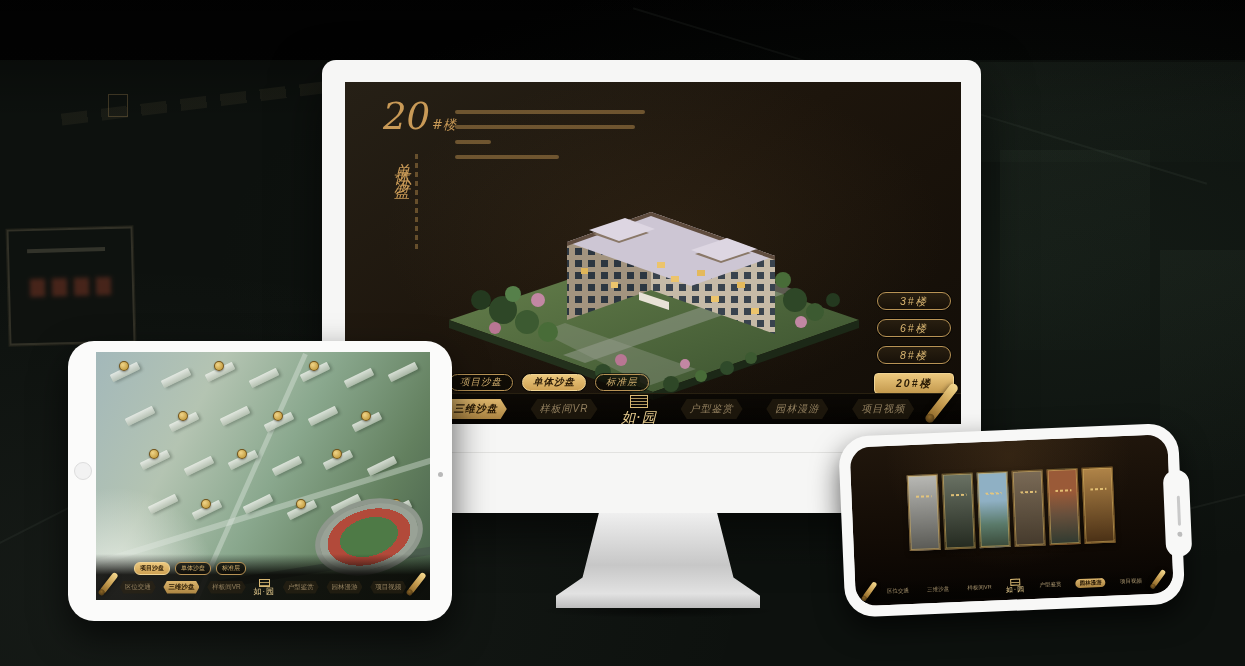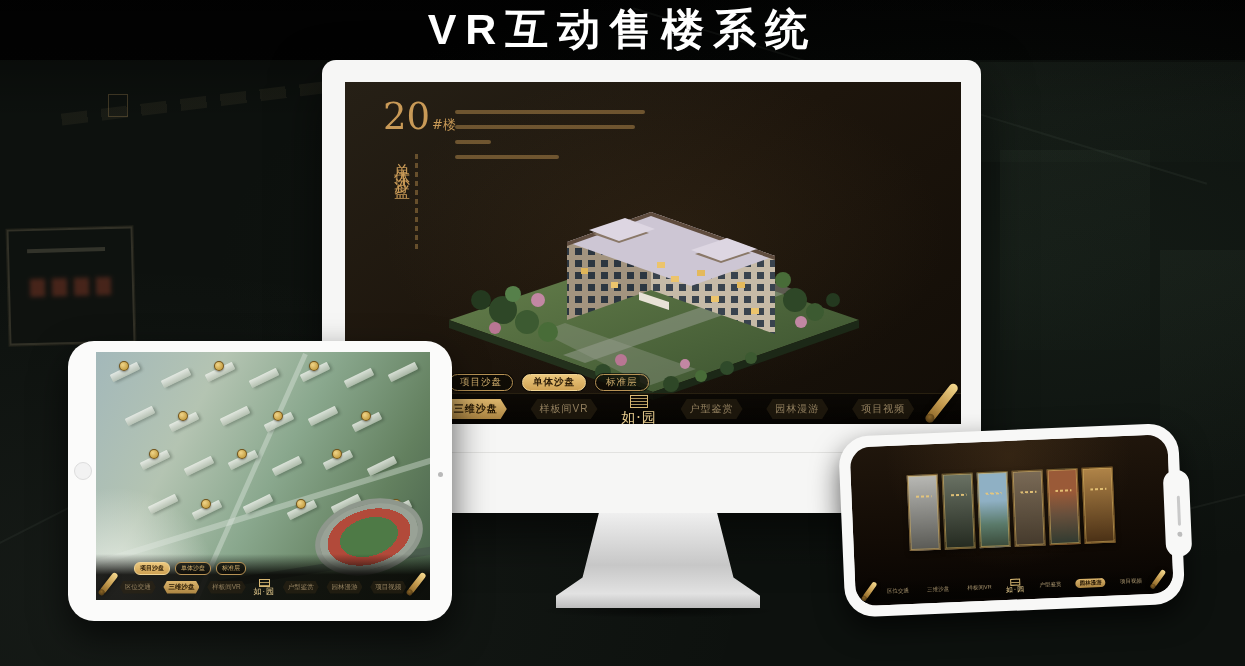--- a/index.html
+++ b/index.html
@@ -34,21 +34,21 @@
   .p2{left:1160px;top:250px;width:85px;height:220px;}
   .p3{left:980px;top:62px;width:265px;height:100px;}
   
   .page-title{position:absolute;left:0;top:1px;width:100%;text-align:center;z-index:4;margin:0;
       color:#fff;font-size:43px;font-weight:bold;letter-spacing:9px;}
   .footnote{position:absolute;left:660px;top:641px;z-index:4;color:#e6e6e6;
       font-size:14.5px;letter-spacing:2.5px;}
   
   .monitor{position:absolute;left:322px;top:60px;z-index:1;}
   .mon-frame{position:absolute;left:0;top:0;width:659px;height:453px;background:#f6f6f5;
-      border-radius:14px;box-shadow:0 20px 50px rgba(0,0,0,.6);}
+      border-radius:14px;box-shadow:0 20px 50px rgba(0,0,0,.6);font-style:italic;}
   .chin-line{position:absolute;left:4px;top:392px;width:651px;height:1px;background:#e2e2e0;}
   .mon-screen{position:absolute;left:23px;top:22px;width:616px;height:342px;overflow:hidden;
       background:
         radial-gradient(ellipse at 52% 45%, rgba(95,72,40,.20), transparent 62%),
         linear-gradient(145deg,#262016 0%,#1d150c 45%,#120d07 100%);}
   .stand{position:absolute;left:234px;top:453px;width:204px;height:95px;
       background:linear-gradient(180deg,#efefef 0%,#c7c7c7 55%,#e2e2e2 85%,#bdbdbd 100%);
       clip-path:polygon(21% 0,79% 0,87% 68%,100% 87%,100% 100%,0 100%,0 87%,13% 68%);}
   .stand-shadow{position:absolute;left:216px;top:544px;width:240px;height:14px;
       background:radial-gradient(closest-side,rgba(0,0,0,.5),transparent);}
@@ -185,21 +185,20 @@
     <div class="rc" style="left:64px;"></div>
       <div class="rc" style="left:86px;"></div>
   </div>
   <div class="bg-seal"></div>
   <div class="bg-vcol"></div>
   <div class="bg-star"></div>
   <div class="bg-pic p1"></div>
   <div class="bg-pic p2"></div>
   <div class="bg-pic p3"></div>
 
-  <h1 class="page-title">VR互动售楼系统</h1>
 
   <div class="monitor">
     <div class="mon-frame">
       <div class="chin-line"></div>
       <div class="mon-screen">
 
         <div class="block-title">
           <span class="block-no">20</span><span class="block-suffix">#楼</span>
         </div>
         <div class="vert-title">单体沙盘</div>
@@ -263,20 +262,26 @@
           <circle cx="160" cy="222" r="8" fill="#2f4a2a"></circle>
             <circle cx="190" cy="230" r="7" fill="#3c5a31"></circle>
           <circle cx="228" cy="234" r="8" fill="#2e4727"></circle>
             <circle cx="258" cy="226" r="6" fill="#486c38"></circle>
           <circle cx="284" cy="218" r="7" fill="#2f4a2a"></circle>
             <circle cx="308" cy="208" r="6" fill="#3c5a31"></circle>
           <circle cx="178" cy="210" r="6" fill="#b87693"></circle>
             <circle cx="242" cy="214" r="5" fill="#c287a3"></circle>
         </svg>
 
+        <div class="bld-buttons">
+          <div class="bld-btn">3#楼</div>
+          <div class="bld-btn">6#楼</div>
+          <div class="bld-btn">8#楼</div>
+          <div class="bld-btn active">20#楼</div>
+        </div>
 
         <div class="sub-tabs">
           <div class="sub-tab">项目沙盘</div>
           <div class="sub-tab active">单体沙盘</div>
           <div class="sub-tab">标准层</div>
         </div>
 
         <div class="navbar">
           <div class="nav-item">区位交通</div>
           <div class="nav-item active">三维沙盘</div>

